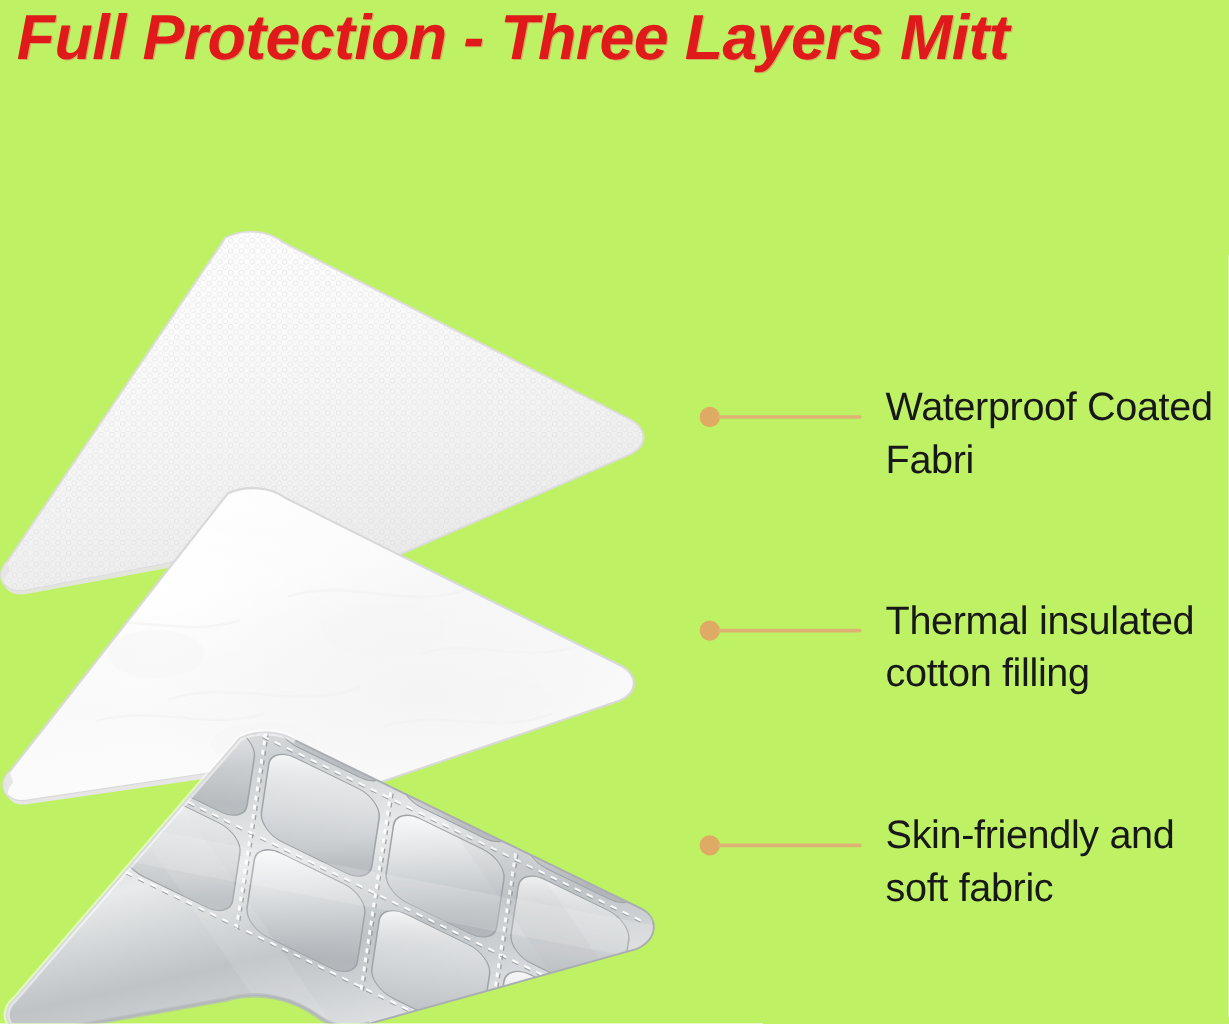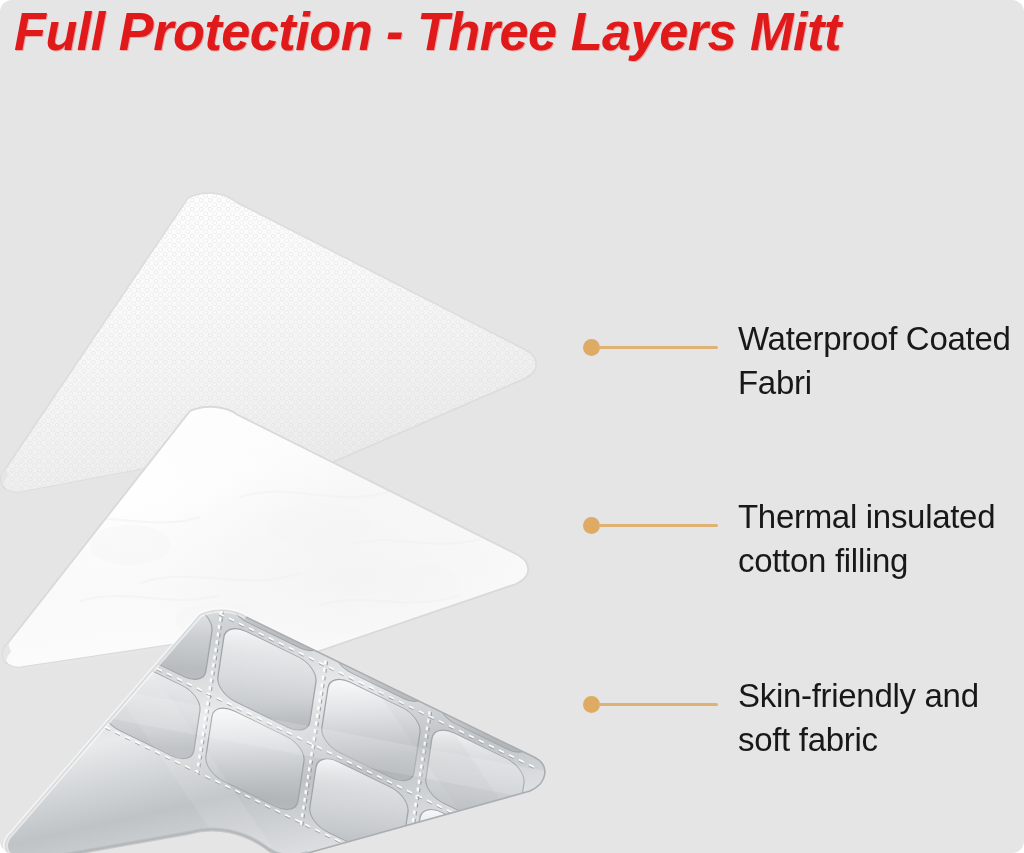--- a/index.html
+++ b/index.html
@@ -8,23 +8,22 @@
     padding: 0;
     background: #ffffff;
   }
   body {
     font-family: "Liberation Sans", sans-serif;
   }
   #page {
     position: relative;
     width: 1024px;
     height: 853px;
-    background: #e5e5e5;
+    background: #bef264;
     overflow: hidden;
-    border-radius: 12px;
   }
 
   
   #title {
     position: absolute;
     left: 14px;
     top: 2px;
     width: 996px;
     height: 62px;
     color: #e01a1a;

